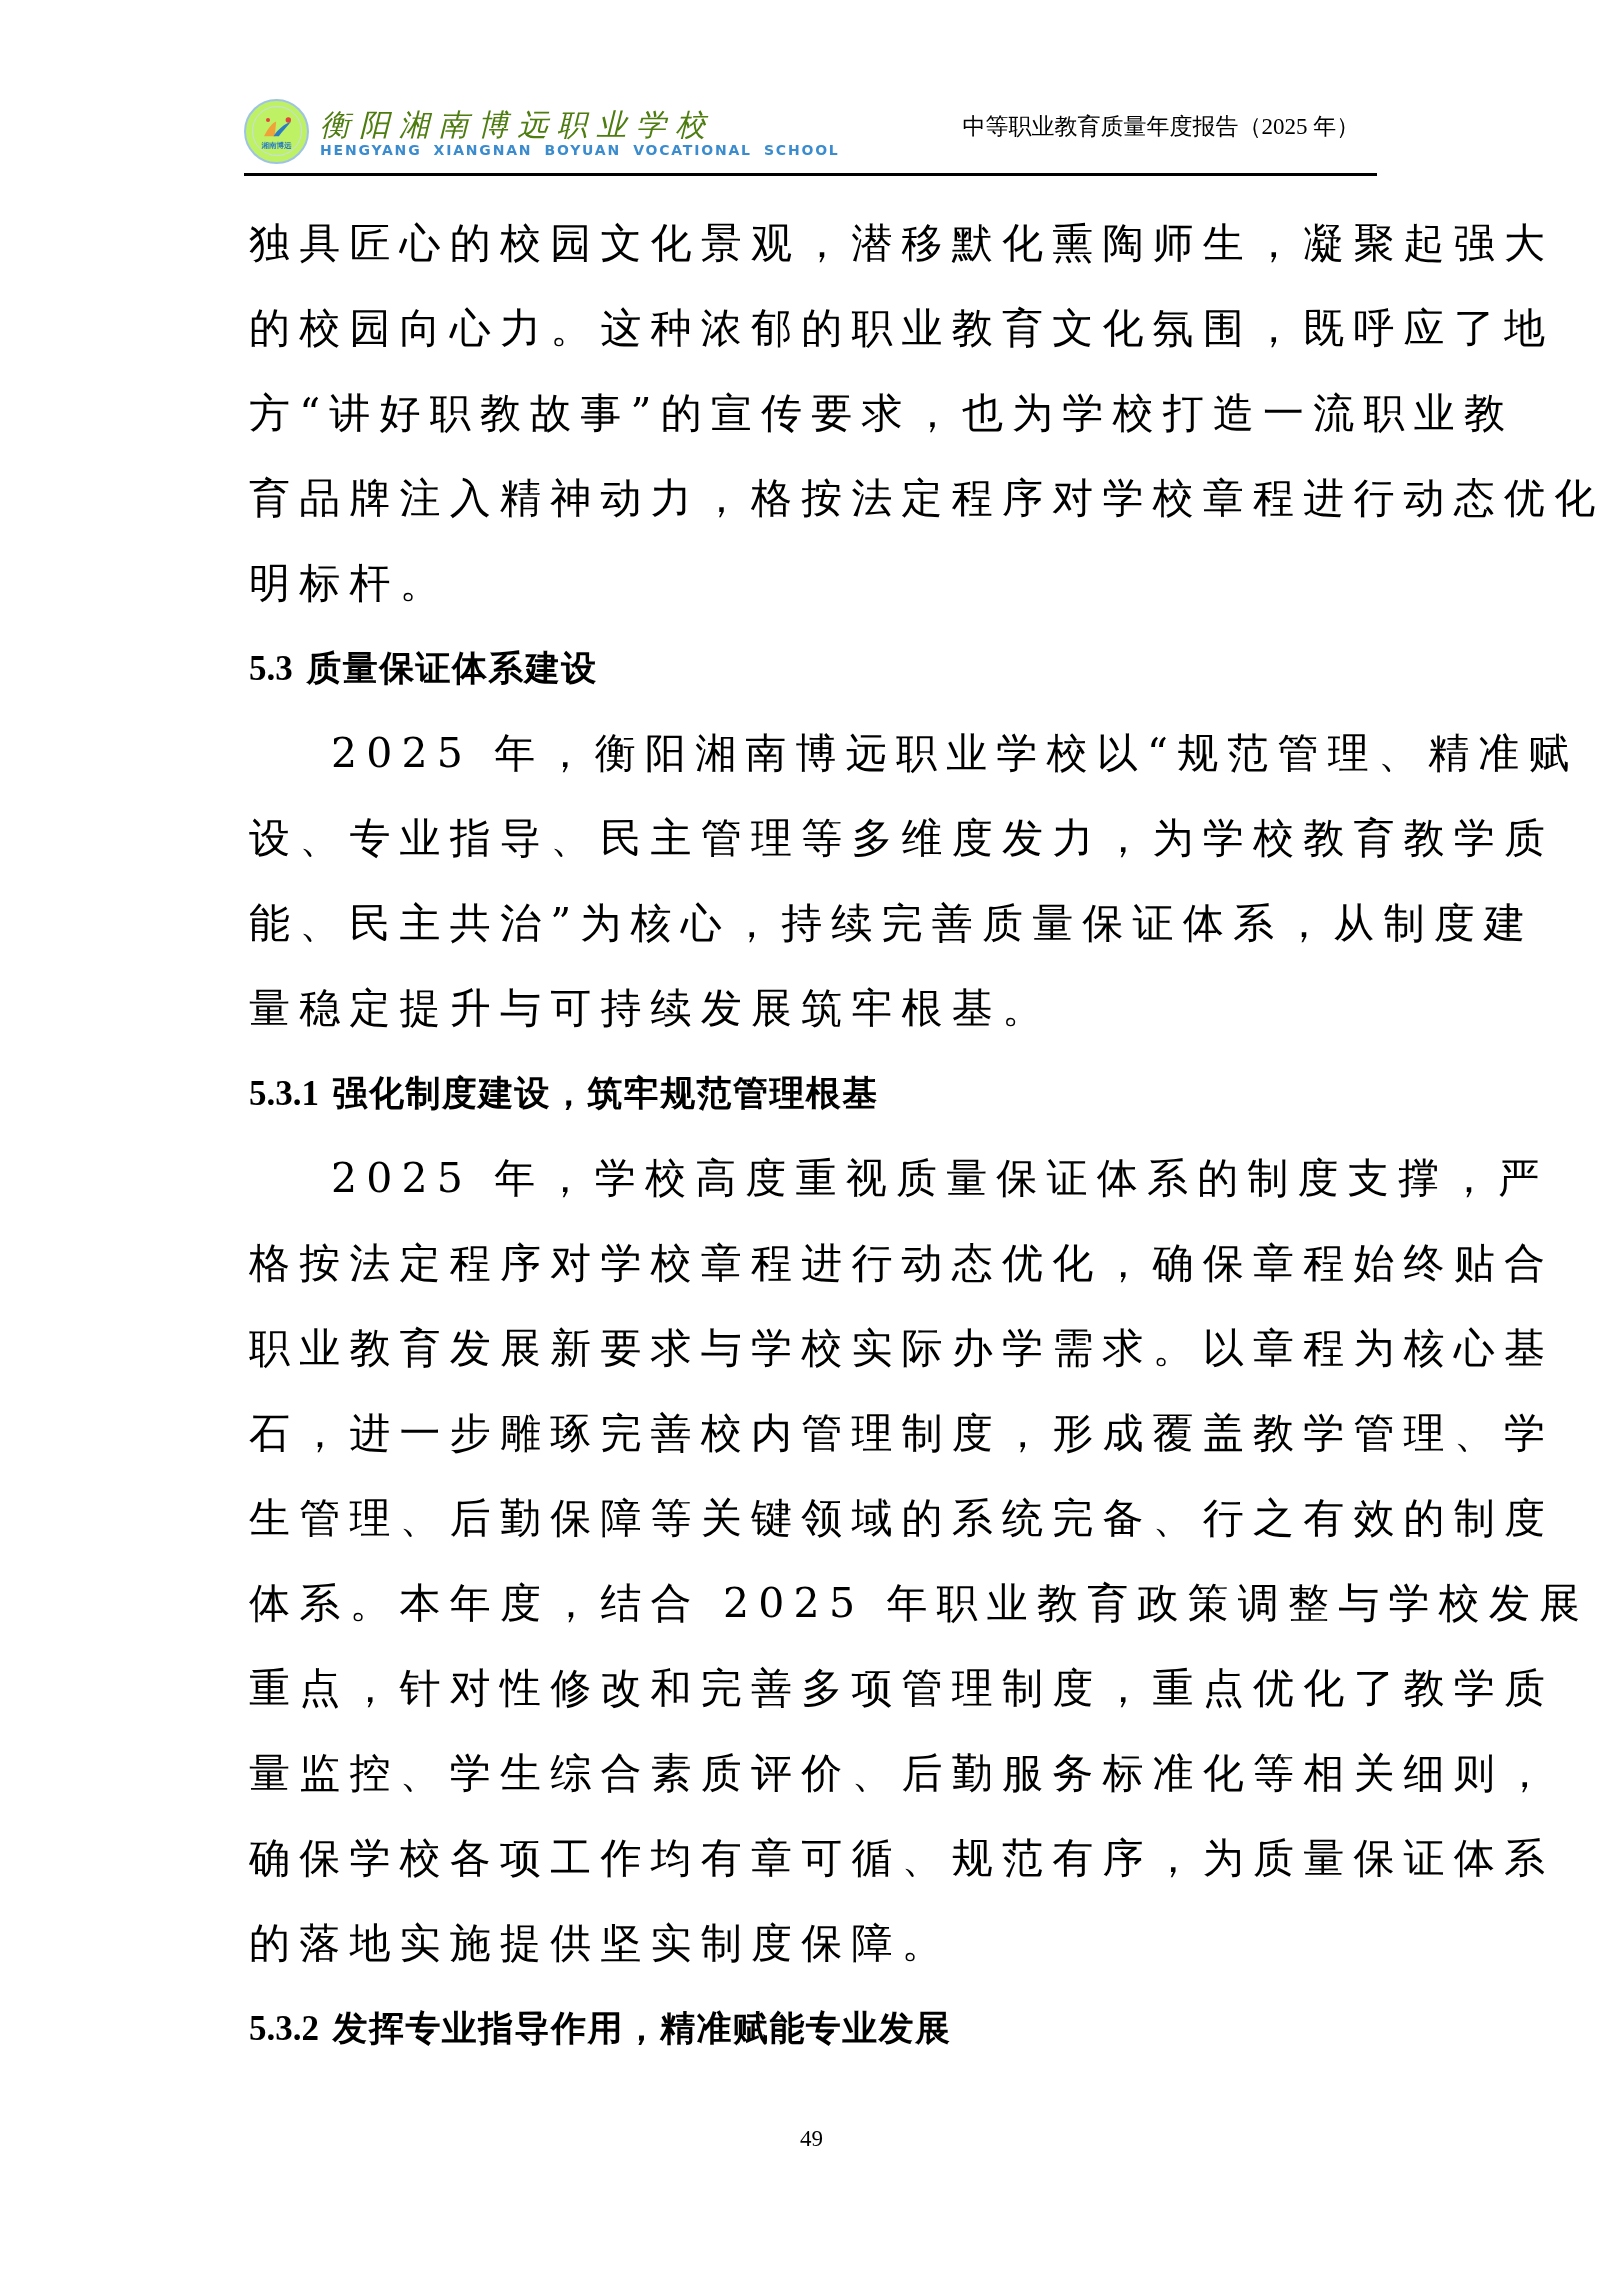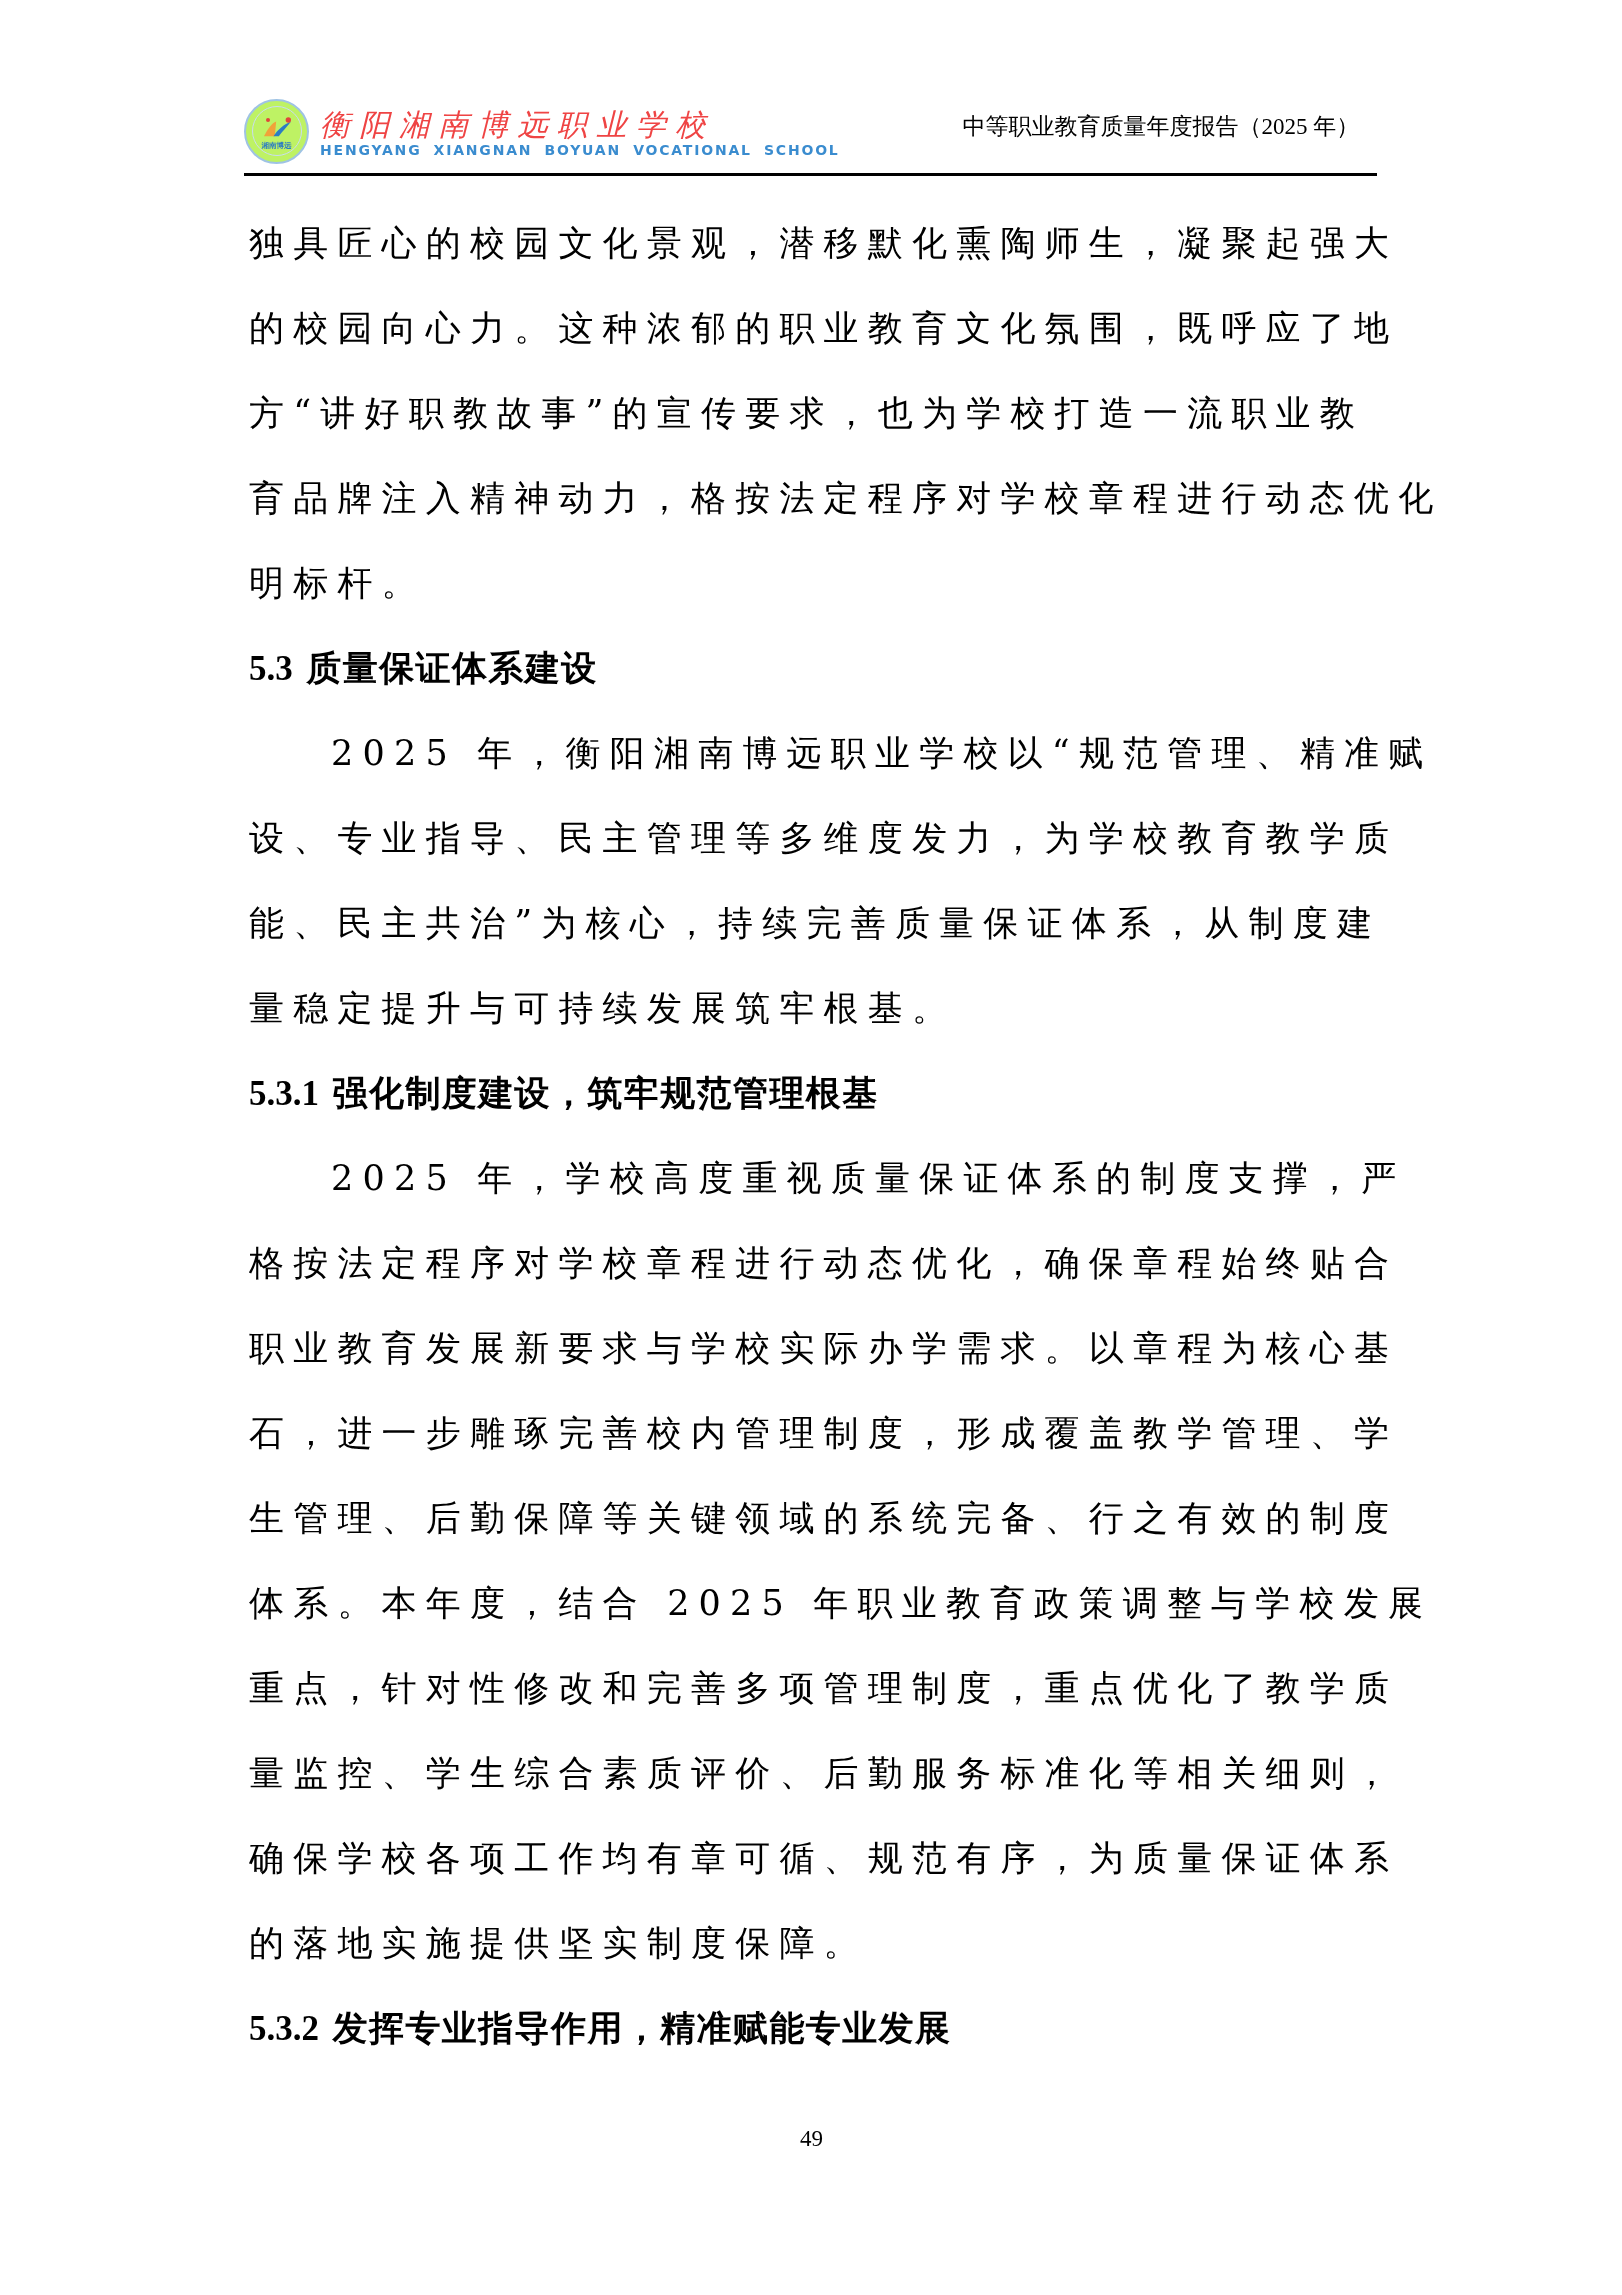--- a/index.html
+++ b/index.html
@@ -8,30 +8,30 @@
 
   .header { position: absolute; left: 244px; top: 87px; width: 1133px; height: 89px; }
   .logo-wrap { position: absolute; left: 0; top: 6.8px; height: 75px; display: flex; align-items: center; }
   .logo-badge { width: 65px; height: 65px; border-radius: 50%; border: 2px solid #9fc3e4;
                 position: relative; background: #bef264; box-sizing: border-box; }
   .logo-badge .ring { position: absolute; inset: 5.5px; border-radius: 50%; border: 1.4px solid #c9ddf0; }
   .logo-badge .mark { position: absolute; left: 15px; top: 15px; width: 33px; height: 23px; }
   .logo-badge .cn { position: absolute; left: 0; right: 0; top: 40px; text-align: center;
                     font-family: "DejaVu Sans", sans-serif; font-size: 7.5px; font-weight: bold; color: #2c7cc4; }
   .logo-text { margin-left: 11px; display: flex; flex-direction: column; justify-content: center; }
-  .logo-cn { font-family: "DejaVu Serif", serif; font-style: italic; font-size: 30px; color: #ef4444;
+  .logo-cn { font-family: "DejaVu Serif", serif; font-style: italic; font-size: 30px; color: #4d7c0f;
              letter-spacing: 9.5px; line-height: 38px; }
   .logo-en { font-family: "DejaVu Sans", sans-serif; font-weight: bold; font-size: 14px; color: #3a8ccf;
              letter-spacing: 1.8px; word-spacing: 5.5px; line-height: 13.6px; }
   .report-title { position: absolute; right: 17.7px; top: 23px; font-family: "Liberation Serif", "DejaVu Serif", serif;
                   font-size: 23px; line-height: 33px; color: #000; }
   .header-rule { position: absolute; left: 244px; top: 173px; width: 1133px; height: 3.4px; background: #000; }
 
   .content { position: absolute; left: 249px; top: 201px; width: 1128px; }
-  .para { font-size: 35px; line-height: 85px; margin: 0; text-align: justify;
+  .para { font-size: 41px; line-height: 85px; margin: 0; text-align: justify;
           text-align-last: left; letter-spacing: 9.2px; }
   .h2 { font-family: "DejaVu Sans", "Liberation Sans", sans-serif; font-weight: bold; font-size: 35px;
         line-height: 85px; margin: 0; letter-spacing: 1.4px; }
   .h2 .num { font-family: "Liberation Serif", "DejaVu Serif", serif; font-weight: bold; margin-right: 13.6px; letter-spacing: 0; }
   .line { display: block; white-space: nowrap; }
 
   .page-number { position: absolute; left: 0; width: 1623px; top: 2126px; text-align: center;
                  font-family: "Liberation Serif", "DejaVu Serif", serif; font-size: 23px; color: #000; }
 </style>
 </head>

